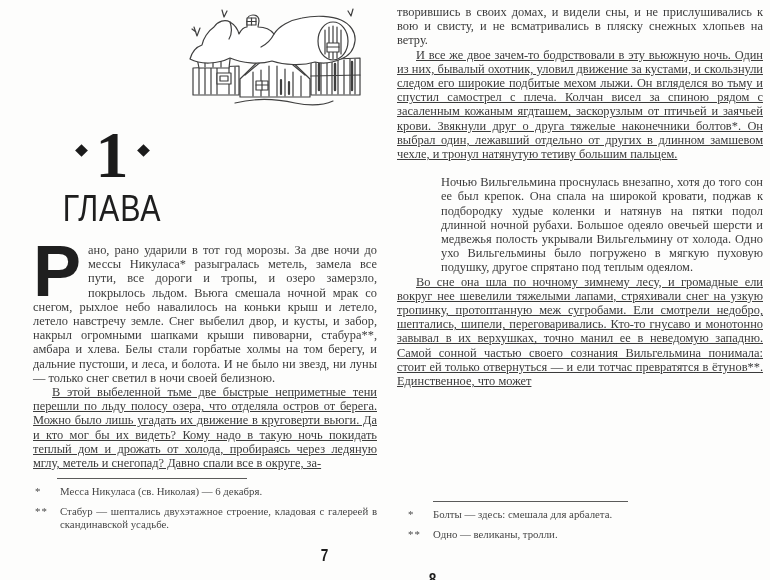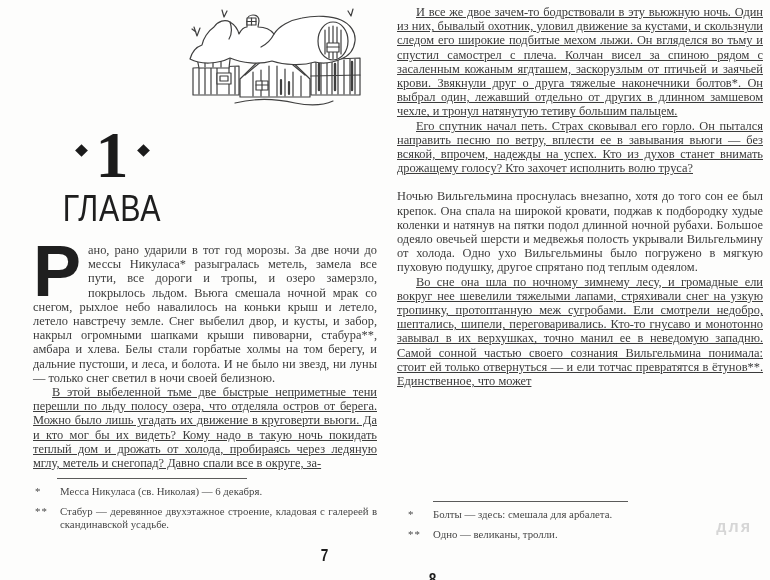--- a/index.html
+++ b/index.html
@@ -10,21 +10,21 @@
   .illustration{position:absolute;left:183px;top:6px;width:190px;height:106px;}
   .chapter-block{position:absolute;left:52px;top:124px;width:120px;text-align:center;}
   .chapter-number{display:flex;align-items:center;justify-content:center;gap:10px;}
   .chapter-digit{font-family:"Liberation Serif",serif;font-weight:700;font-size:66px;line-height:62px;color:#1b1b1b;}
   .diamond{width:9px;height:9px;background:#1b1b1b;transform:rotate(45deg);margin-bottom:10px;}
   .chapter-word{margin-top:5px;font-family:"Liberation Sans",sans-serif;font-weight:400;font-size:37px;line-height:36px;color:#1e1e1e;letter-spacing:1px;transform:scaleX(0.82);transform-origin:50% 50%;}
 
   .body-text{position:absolute;text-align:justify;font-size:12.4px;line-height:14.2px;}
   .body-text p{margin:0;padding:0;}
   .body-text p.indent{text-indent:19px;text-decoration:underline;}
-  .body-text p.section-start{margin-top:14px;}
+  .body-text p.section-start{margin-top:14px;margin-left:44px;}
   .left-body{left:33px;top:243px;width:344px;}
   .right-body{left:397px;top:5px;width:366px;}
 
   .dropcap{float:left;font-family:"Liberation Sans",sans-serif;font-weight:700;font-size:72px;line-height:52px;color:#1f1f1f;margin:2px 7px 1px 0;}
 
   .footnotes{position:absolute;font-size:10.8px;line-height:13.6px;text-align:justify;color:#474747;}
   .left-footnotes{left:33px;top:478px;width:344px;}
   .right-footnotes{left:397px;top:501px;width:366px;}
   .fn-rule{border:0;border-top:1.2px solid #5a5a5a;height:0;margin:0 0 6px 0;}
   .left-footnotes .fn-rule{margin-left:24px;width:190px;}
@@ -111,48 +111,47 @@
     </div>
 
     <div class="footnotes left-footnotes">
       <hr class="fn-rule">
       <div class="fn-row">
         <span class="fn-marker">*</span>
         <span class="fn-text">Месса Никуласа (св. Николая) — 6 декабря.</span>
       </div>
       <div class="fn-row">
         <span class="fn-marker">**</span>
-        <span class="fn-text">Стабур — деревянное двухэтажное строение, кладовая с галереей в скандинавской усадьбе.</span>
+        <span class="fn-text">Стабур — шептались двухэтажное строение, кладовая с галереей в скандинавской усадьбе.</span>
       </div>
     </div>
 
     <div class="page-number pn-left">7</div>
   </div>
 
   <div>
 
     <div class="body-text right-body">
+      <p>творившись в своих домах, и видели сны, и не прислушивались к вою и свисту, и не всматривались в пляску снежных хлопьев на ветру.</p>
       <p class="indent">И все же двое зачем-то бодрствовали в эту вьюжную ночь. Один из них, бывалый охотник, уловил движение за кустами, и скользнули следом его широкие подбитые мехом лыжи. Он вгляделся во тьму и спустил самострел с плеча. Колчан висел за спиною рядом с засаленным кожаным ягдташем, заскорузлым от птичьей и заячьей крови. Звякнули друг о друга тяжелые наконечники болтов*. Он выбрал один, лежавший отдельно от других в длинном замшевом чехле, и тронул натянутую тетиву большим пальцем.</p>
-      <p class="indent">Его спутник начал петь. Страх сковывал его горло. Он пытался направить песню по ветру, вплести ее в завывания вьюги — без всякой, впрочем, надежды на успех. Кто из духов станет внимать дрожащему голосу? Кто захочет исполнить волю труса?</p>
       <p class="section-start">Ночью Вильгельмина проснулась внезапно, хотя до того сон ее был крепок. Она спала на широкой кровати, поджав к подбородку худые коленки и натянув на пятки подол длинной ночной рубахи. Большое одеяло овечьей шерсти и медвежья полость укрывали Вильгельмину от холода. Одно ухо Вильгельмины было погружено в мягкую пуховую подушку, другое спрятано под теплым одеялом.</p>
       <p class="indent">Во сне она шла по ночному зимнему лесу, и громадные ели вокруг нее шевелили тяжелыми лапами, стряхивали снег на узкую тропинку, протоптанную меж сугробами. Ели смотрели недобро, шептались, шипели, переговаривались. Кто-то гнусаво и монотонно завывал в их верхушках, точно манил ее в неведомую западню. Самой сонной частью своего сознания Вильгельмина понимала: стоит ей только отвернуться — и ели тотчас превратятся в ётунов**. Единственное, что может</p>
     </div>
 
     <div class="footnotes right-footnotes">
       <hr class="fn-rule">
       <div class="fn-row">
         <span class="fn-marker">*</span>
         <span class="fn-text">Болты — здесь: смешала для арбалета.</span>
       </div>
       <div class="fn-row">
         <span class="fn-marker">**</span>
         <span class="fn-text">Одно — великаны, тролли.</span>
       </div>
     </div>
 
     <div class="watermark">
-      <div class="wm-1">для</div>
     </div>
 
     <div class="page-number pn-right">8</div>
   </div>
 
 </div>
 
 </body></html>

